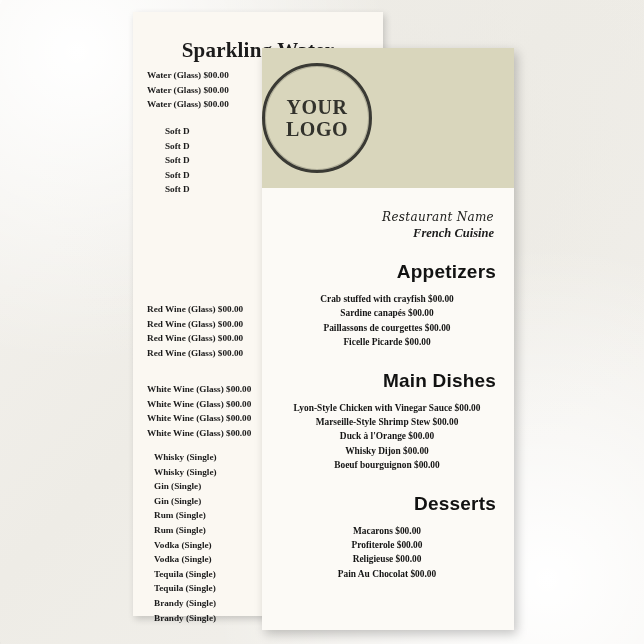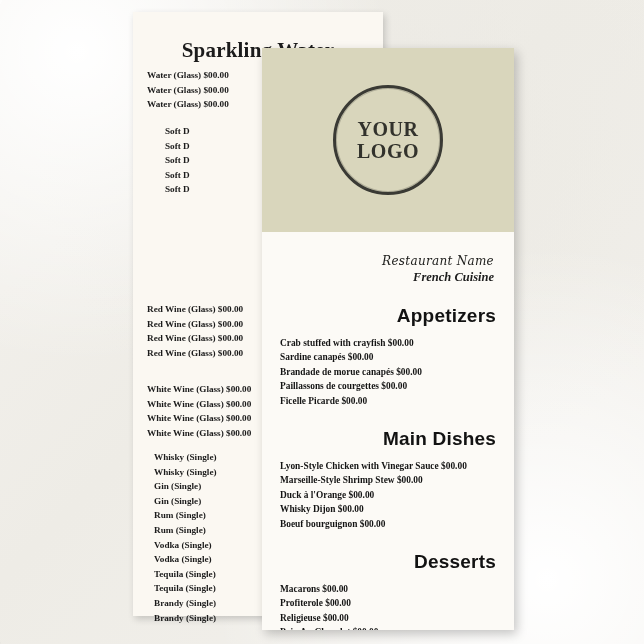--- a/index.html
+++ b/index.html
@@ -75,25 +75,25 @@
     position: absolute;
     left: 262px;
     top: 48px;
     width: 252px;
     height: 582px;
     background: #fcfaf6;
     box-shadow: 3px 4px 10px rgba(0,0,0,0.22);
     overflow: hidden;
   }
   .logo-band {
-    height: 184px;
+    height: 140px;
     background: #d9d6bc;
     display: flex;
     align-items: center;
-    justify-content: center;
+    justify-content: flex-start;
   }
   .logo-stamp {
     width: 104px;
     height: 104px;
     border-radius: 50%;
     border: 3px solid #3a3a34;
     display: flex;
     flex-direction: column;
     align-items: center;
     justify-content: center;
@@ -136,21 +136,21 @@
     font-family: "Liberation Sans", sans-serif;
     font-weight: bold;
     font-size: 19px;
     text-align: right;
     margin: 0 0 9px 0;
     color: #121212;
     letter-spacing: .2px;
   }
   .section-head.mid { margin-top: 20px; }
   .items {
-    text-align: left;
+    text-align: center;
     font-family: "Liberation Serif", serif;
     font-weight: bold;
     font-size: 9.4px;
     line-height: 14.4px;
     color: #141414;
     margin: 0 2px 2px 0;
   }
   .items .ln { white-space: nowrap; }
 </style>
 </head>
@@ -214,21 +214,20 @@
   </div>
 
   <div class="front-body">
     <div class="restaurant-name">Restaurant Name</div>
     <div class="cuisine">French Cuisine</div>
 
     <div class="section-head">Appetizers</div>
     <div class="items">
       <div class="ln">Crab stuffed with crayfish  $00.00</div>
       <div class="ln">Sardine canapés  $00.00</div>
-      <div class="ln">Brandade de morue canapés  $00.00</div>
       <div class="ln">Paillassons de courgettes  $00.00</div>
       <div class="ln">Ficelle Picarde  $00.00</div>
     </div>
 
     <div class="section-head mid">Main Dishes</div>
     <div class="items">
       <div class="ln">Lyon-Style Chicken with Vinegar Sauce  $00.00</div>
       <div class="ln">Marseille-Style Shrimp Stew  $00.00</div>
       <div class="ln">Duck à l'Orange  $00.00</div>
       <div class="ln">Whisky Dijon  $00.00</div>

